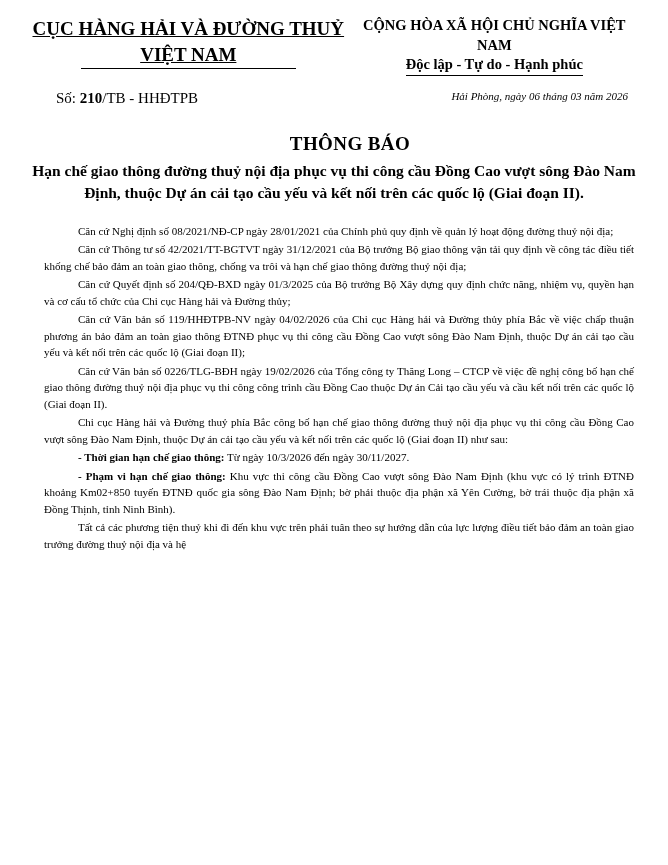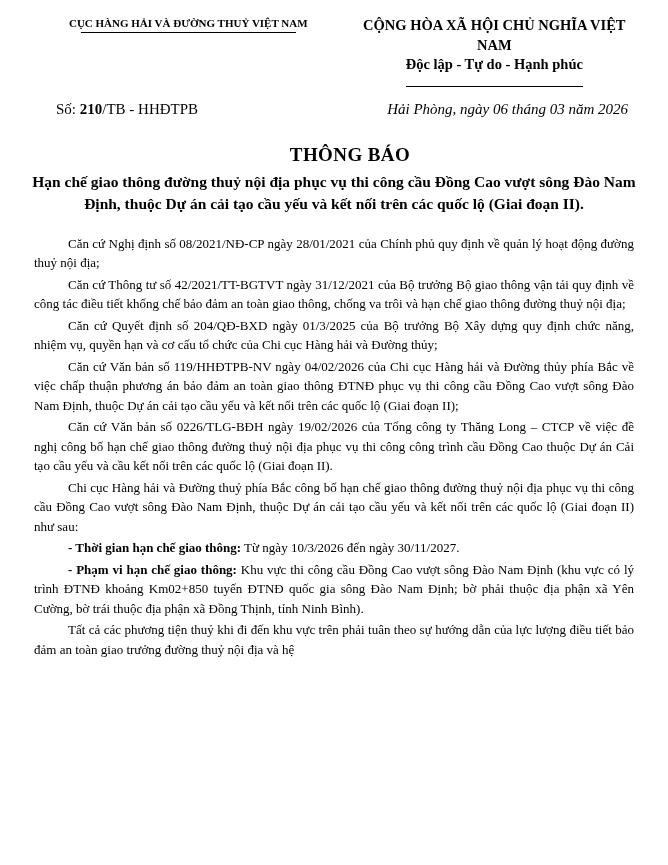--- a/index.html
+++ b/index.html
@@ -24,36 +24,37 @@
   .header {
     display: flex;
     flex-direction: row;
     justify-content: space-between;
     padding: 16px 28px 0 28px;
     box-sizing: border-box;
   }
   .header-left {
     width: 330px;
     text-align: center;
-    font-size: 11px;
+    font-size: 19px;
     line-height: 1.35;
+    text-decoration: underline;
   }
   .header-right {
     width: 300px;
     text-align: center;
     font-size: 14.5px;
     line-height: 1.35;
   }
   .bold {
     font-weight: bold;
   }
   .underline-short {
     display: inline-block;
     border-bottom: 1.2px solid #000;
-    padding-bottom: 11px;
+    padding-bottom: 0;
   }
   .hr-left {
     width: 215px;
     height: 0;
     border-bottom: 1.2px solid #000;
     margin: 1px auto 0 auto;
   }
   .subhead-row {
     display: flex;
     flex-direction: row;
@@ -62,44 +63,44 @@
     padding: 14px 40px 0 56px;
     box-sizing: border-box;
   }
   .doc-number {
     font-size: 15px;
   }
   .doc-number .num {
     font-weight: bold;
   }
   .date-line {
-    font-size: 15px;
+    font-size: 11px;
     font-style: italic;
   }
   .title-block {
     text-align: center;
     margin-top: 26px;
   }
   .title-main {
     font-size: 19px;
     font-weight: bold;
     letter-spacing: 0.4px;
     padding-left: 32px;
   }
   .title-sub {
     font-size: 15.5px;
     font-weight: bold;
     line-height: 1.45;
     margin-top: 5px;
     padding: 0 28px;
   }
   .body {
-    padding: 18px 34px 0 34px;
+    padding: 18px 34px 0 44px;
     box-sizing: border-box;
-    font-size: 13px;
+    font-size: 11px;
     line-height: 1.5;
     text-align: justify;
   }
   .para {
     text-indent: 34px;
     margin: 0 0 2px 0;
   }
   .bullet {
     text-indent: 34px;
     margin: 0 0 2px 0;

